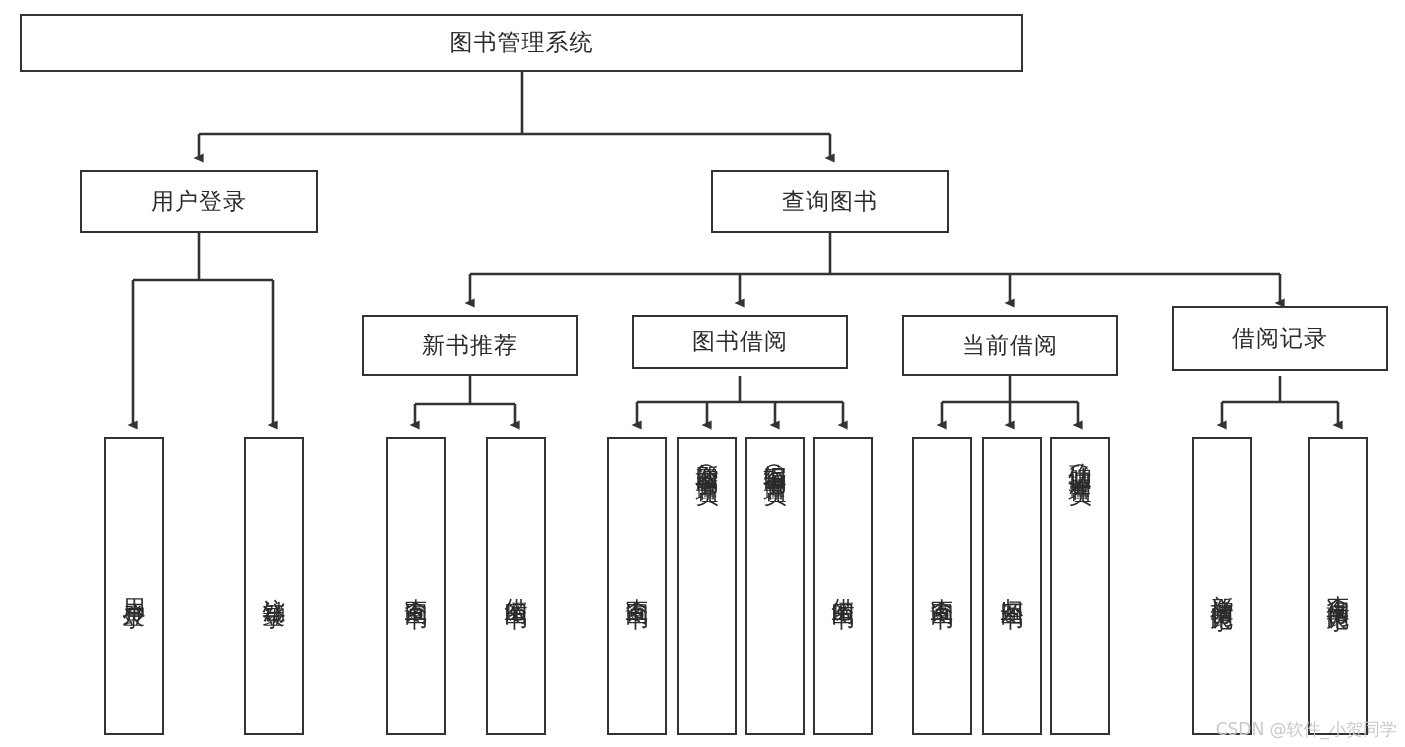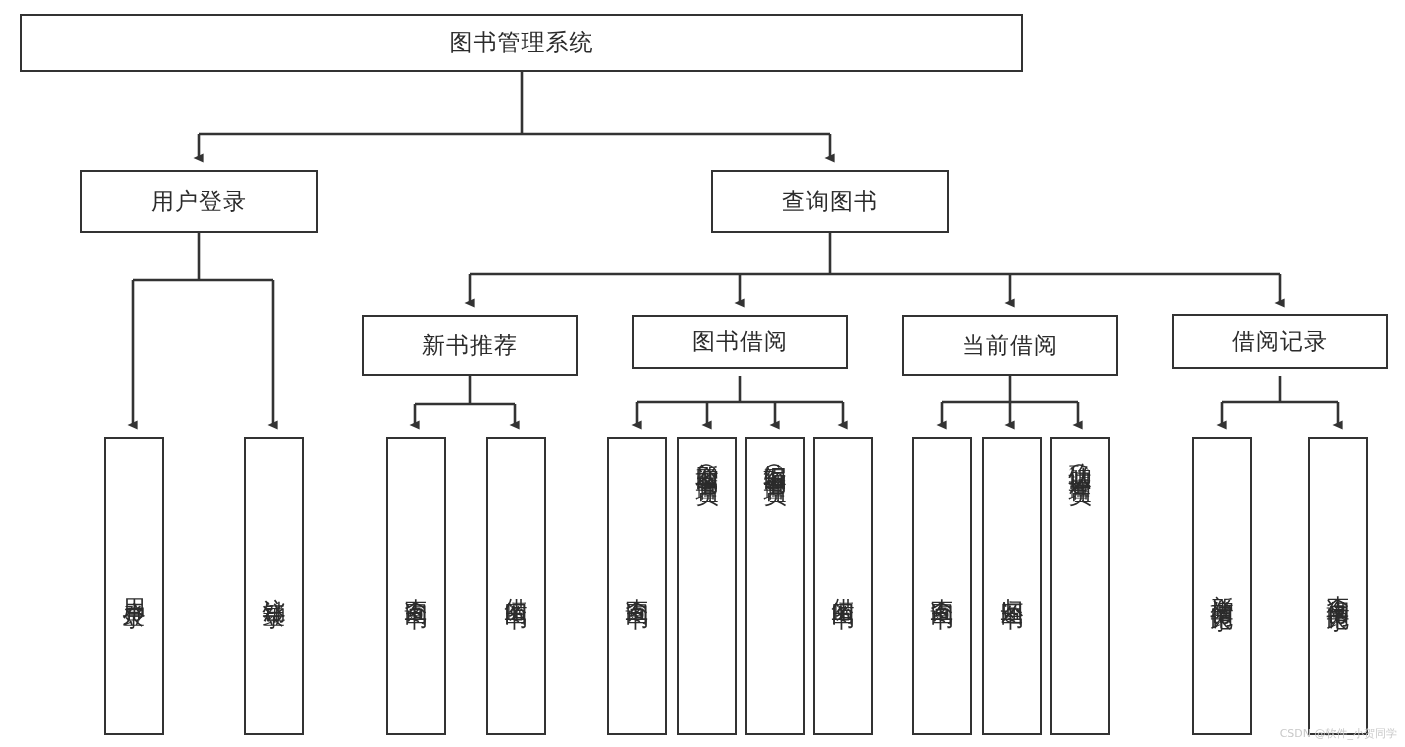--- a/index.html
+++ b/index.html
@@ -63,21 +63,21 @@
     white-space: nowrap;
   }
   .node.v.mid {
     align-items: center;
     padding-top: 0;
   }
   #watermark {
     position: absolute;
     right: 8px;
     bottom: 6px;
-    font-size: 11px;
+    font-size: 17px;
     color: #c9c9c9;
     z-index: 5;
     white-space: nowrap;
     font-family: "DejaVu Sans", "Liberation Sans", sans-serif;
   }
 </style>
 </head>
 <body>
 
 <div id="canvas">
@@ -145,21 +145,21 @@
 
   <div class="node h" style="left:362px; top:315px; width:216px; height:61px;">
     <span class="label">新书推荐</span>
   </div>
   <div class="node h" style="left:632px; top:315px; width:216px; height:54px;">
     <span class="label">图书借阅</span>
   </div>
   <div class="node h" style="left:902px; top:315px; width:216px; height:61px;">
     <span class="label">当前借阅</span>
   </div>
-  <div class="node h" style="left:1172px; top:314px; width:216px; height:55px;">
+  <div class="node h" style="left:1172px; top:306px; width:216px; height:65px;">
     <span class="label">借阅记录</span>
   </div>
 
   <div class="node v mid" style="left:104px; top:437px; width:60px; height:298px;">
     <span class="label">用户登录</span>
   </div>
   <div class="node v mid" style="left:244px; top:437px; width:60px; height:298px;">
     <span class="label">注销登录</span>
   </div>
 

